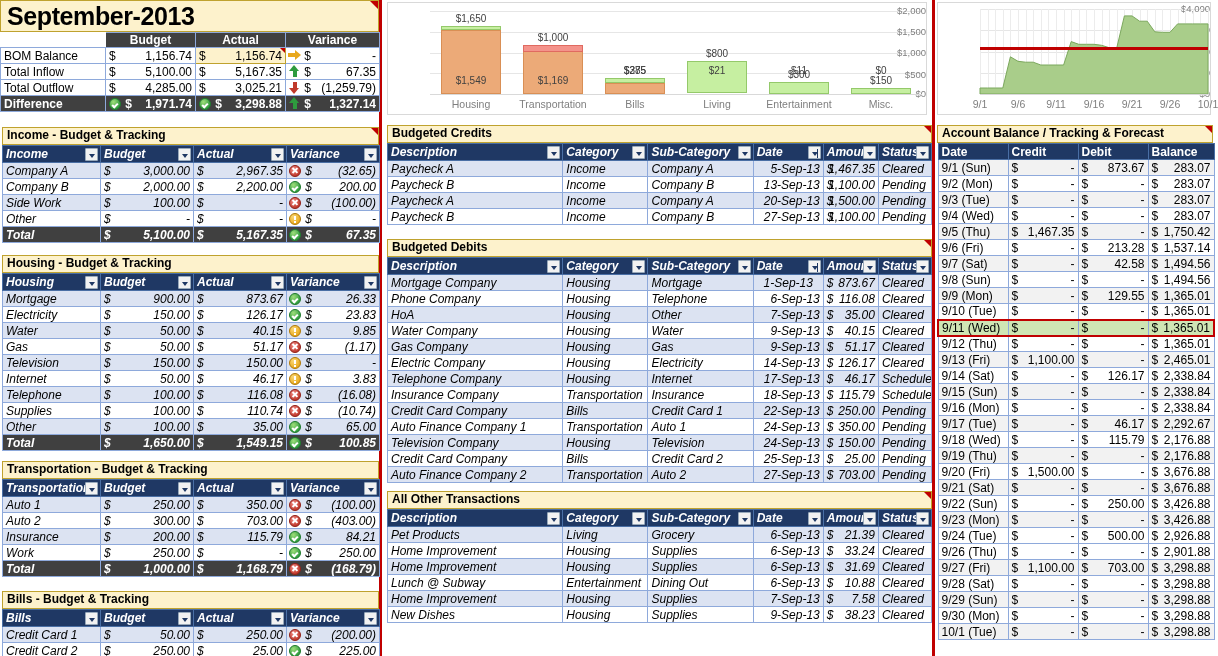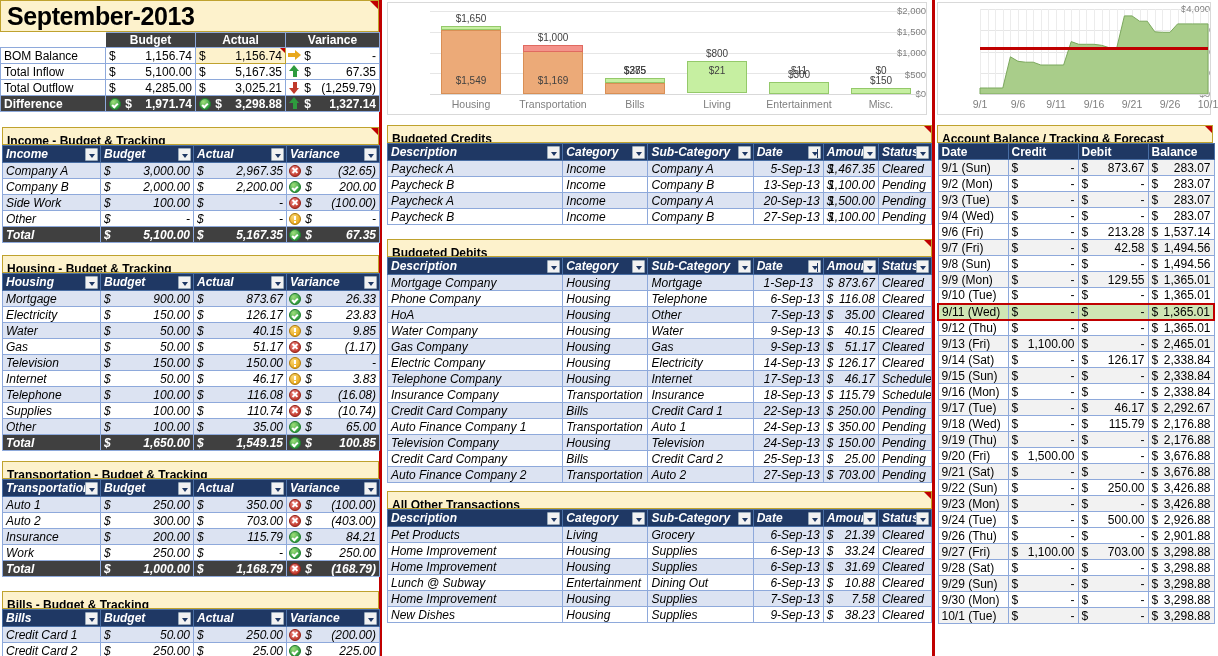--- a/index.html
+++ b/index.html
@@ -18,21 +18,21 @@
   .col-right  { width: 280px; height: 656px; position: relative; flex: 0 0 280px; }
 
   
   .panel { position: absolute; background: #fff; }
   .panel-title {
     background: #fdf2cc;
     border: 1px solid #bfa22e;
     font-weight: bold;
     font-size: 12px;
     color: #000;
-    padding: 6px 4px;
+    padding: 0 4px;
     height: 18px;
     line-height: 15px;
     position: relative;
     overflow: hidden;
     white-space: nowrap;
   }
   .panel-title .corner {
     position: absolute; top: 0; right: 0;
     width: 0; height: 0;
     border-top: 7px solid #c00000;
@@ -1265,37 +1265,52 @@
                 </td>
                 <td class="money">
                   <span class="s">$</span>
                   <span class="v">-</span>
                 </td>
                 <td class="money">
                   <span class="s">$</span>
                   <span class="v">283.07</span>
                 </td>
               </tr>
+              <tr class="">
+                <td>9/5 (Thu)</td>
+                <td class="money">
+                  <span class="s">$</span>
+                  <span class="v">1,467.35</span>
+                </td>
+                <td class="money">
+                  <span class="s">$</span>
+                  <span class="v">-</span>
+                </td>
+                <td class="money">
+                  <span class="s">$</span>
+                  <span class="v">1,750.42</span>
+                </td>
+              </tr>
               <tr class="white">
                 <td>9/6 (Fri)</td>
                 <td class="money">
                   <span class="s">$</span>
                   <span class="v">-</span>
                 </td>
                 <td class="money">
                   <span class="s">$</span>
                   <span class="v">213.28</span>
                 </td>
                 <td class="money">
                   <span class="s">$</span>
                   <span class="v">1,537.14</span>
                 </td>
               </tr>
               <tr class="">
-                <td>9/7 (Fri)</td>
+                <td>9/7 (Sat)</td>
                 <td class="money">
                   <span class="s">$</span>
                   <span class="v">-</span>
                 </td>
                 <td class="money">
                   <span class="s">$</span>
                   <span class="v">42.58</span>
                 </td>
                 <td class="money">
                   <span class="s">$</span>

